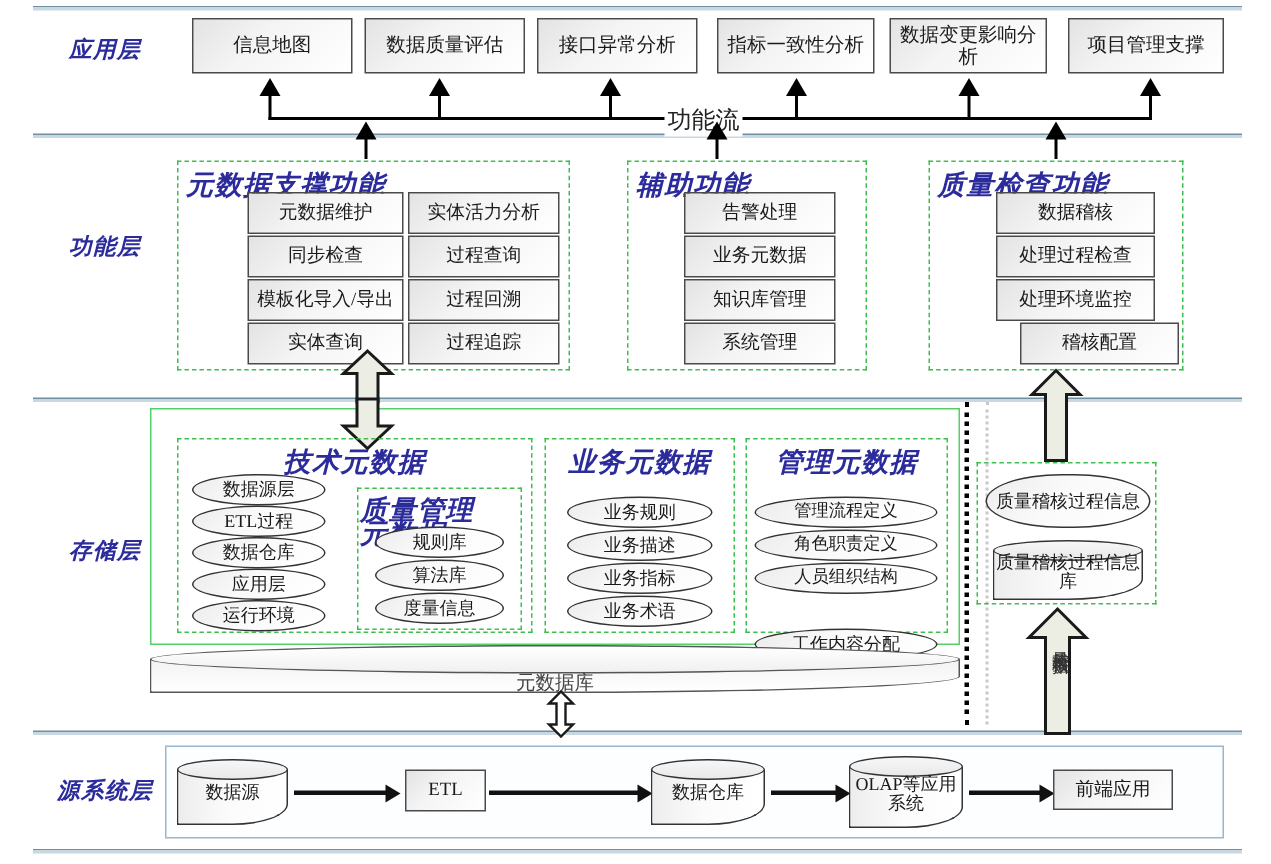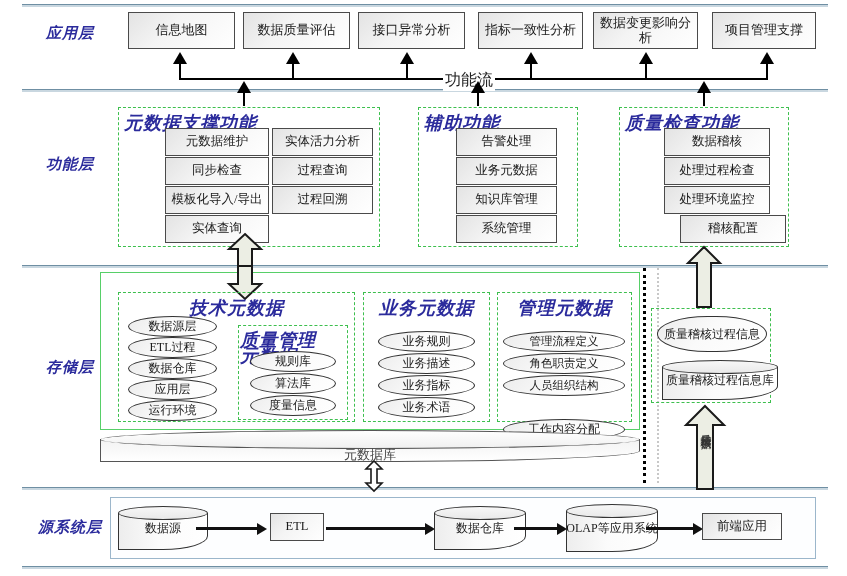--- a/index.html
+++ b/index.html
@@ -31,21 +31,21 @@
   .greenbox{position:absolute;box-sizing:border-box;border:1.5px solid #57cf68;background:transparent;}
 
   
   .oval{position:absolute;box-sizing:border-box;border:1px solid #333;border-radius:50%/50%;
         background:linear-gradient(135deg,#ececec 0%,#fafafa 45%,#ffffff 100%);
         display:flex;align-items:center;justify-content:center;text-align:center;
         font-size:12px;color:#1a1a1a;line-height:1.05;}
   .oval.tall{border-radius:46% / 50%;}
 
   
-  .cyl{position:absolute;padding-left:16px;}
+  .cyl{position:absolute;}
   .cyl .body{position:absolute;left:0;right:0;top:7px;bottom:0;box-sizing:border-box;
        border:1px solid #333;border-top:none;border-radius:0 0 50%/0 0 14px 14px;
        background:linear-gradient(to right,#ededed,#fbfbfb 45%,#ffffff);}
   .cyl .top{position:absolute;left:0;right:0;top:0;height:14px;box-sizing:border-box;
        border:1px solid #333;border-radius:50%;
        background:linear-gradient(to bottom,#f7f7f7,#e9e9e9);}
   .cyl .lbl{position:absolute;left:0;right:0;top:50%;transform:translateY(-45%);
        text-align:center;font-size:12px;color:#1a1a1a;line-height:1.08;}
 
   
@@ -125,20 +125,21 @@
   <div class="grp-title" style="left:124px;top:111px;width:160px;text-align:left;">元数据支撑功能</div>
 
   <div class="box" style="left:165px;top:128px;width:104px;height:28px;">元数据维护</div>
   <div class="box" style="left:165px;top:157px;width:104px;height:28px;">同步检查</div>
   <div class="box" style="left:165px;top:186px;width:104px;height:28px;">模板化导入/导出</div>
   <div class="box" style="left:165px;top:215px;width:104px;height:28px;">实体查询</div>
 
   <div class="box" style="left:272px;top:128px;width:101px;height:28px;">实体活力分析</div>
   <div class="box" style="left:272px;top:157px;width:101px;height:28px;">过程查询</div>
   <div class="box" style="left:272px;top:186px;width:101px;height:28px;">过程回溯</div>
+  <div class="box" style="left:272px;top:215px;width:101px;height:28px;">过程追踪</div>
 
   <div class="grp" style="left:418px;top:107px;width:160px;height:140px;"></div>
   <div class="grp-title" style="left:424px;top:111px;width:120px;text-align:left;">辅助功能</div>
 
   <div class="box" style="left:456px;top:128px;width:101px;height:28px;">告警处理</div>
   <div class="box" style="left:456px;top:157px;width:101px;height:28px;">业务元数据</div>
   <div class="box" style="left:456px;top:186px;width:101px;height:28px;">知识库管理</div>
   <div class="box" style="left:456px;top:215px;width:101px;height:28px;">系统管理</div>
 
   <div class="grp" style="left:619px;top:107px;width:170px;height:140px;"></div>

